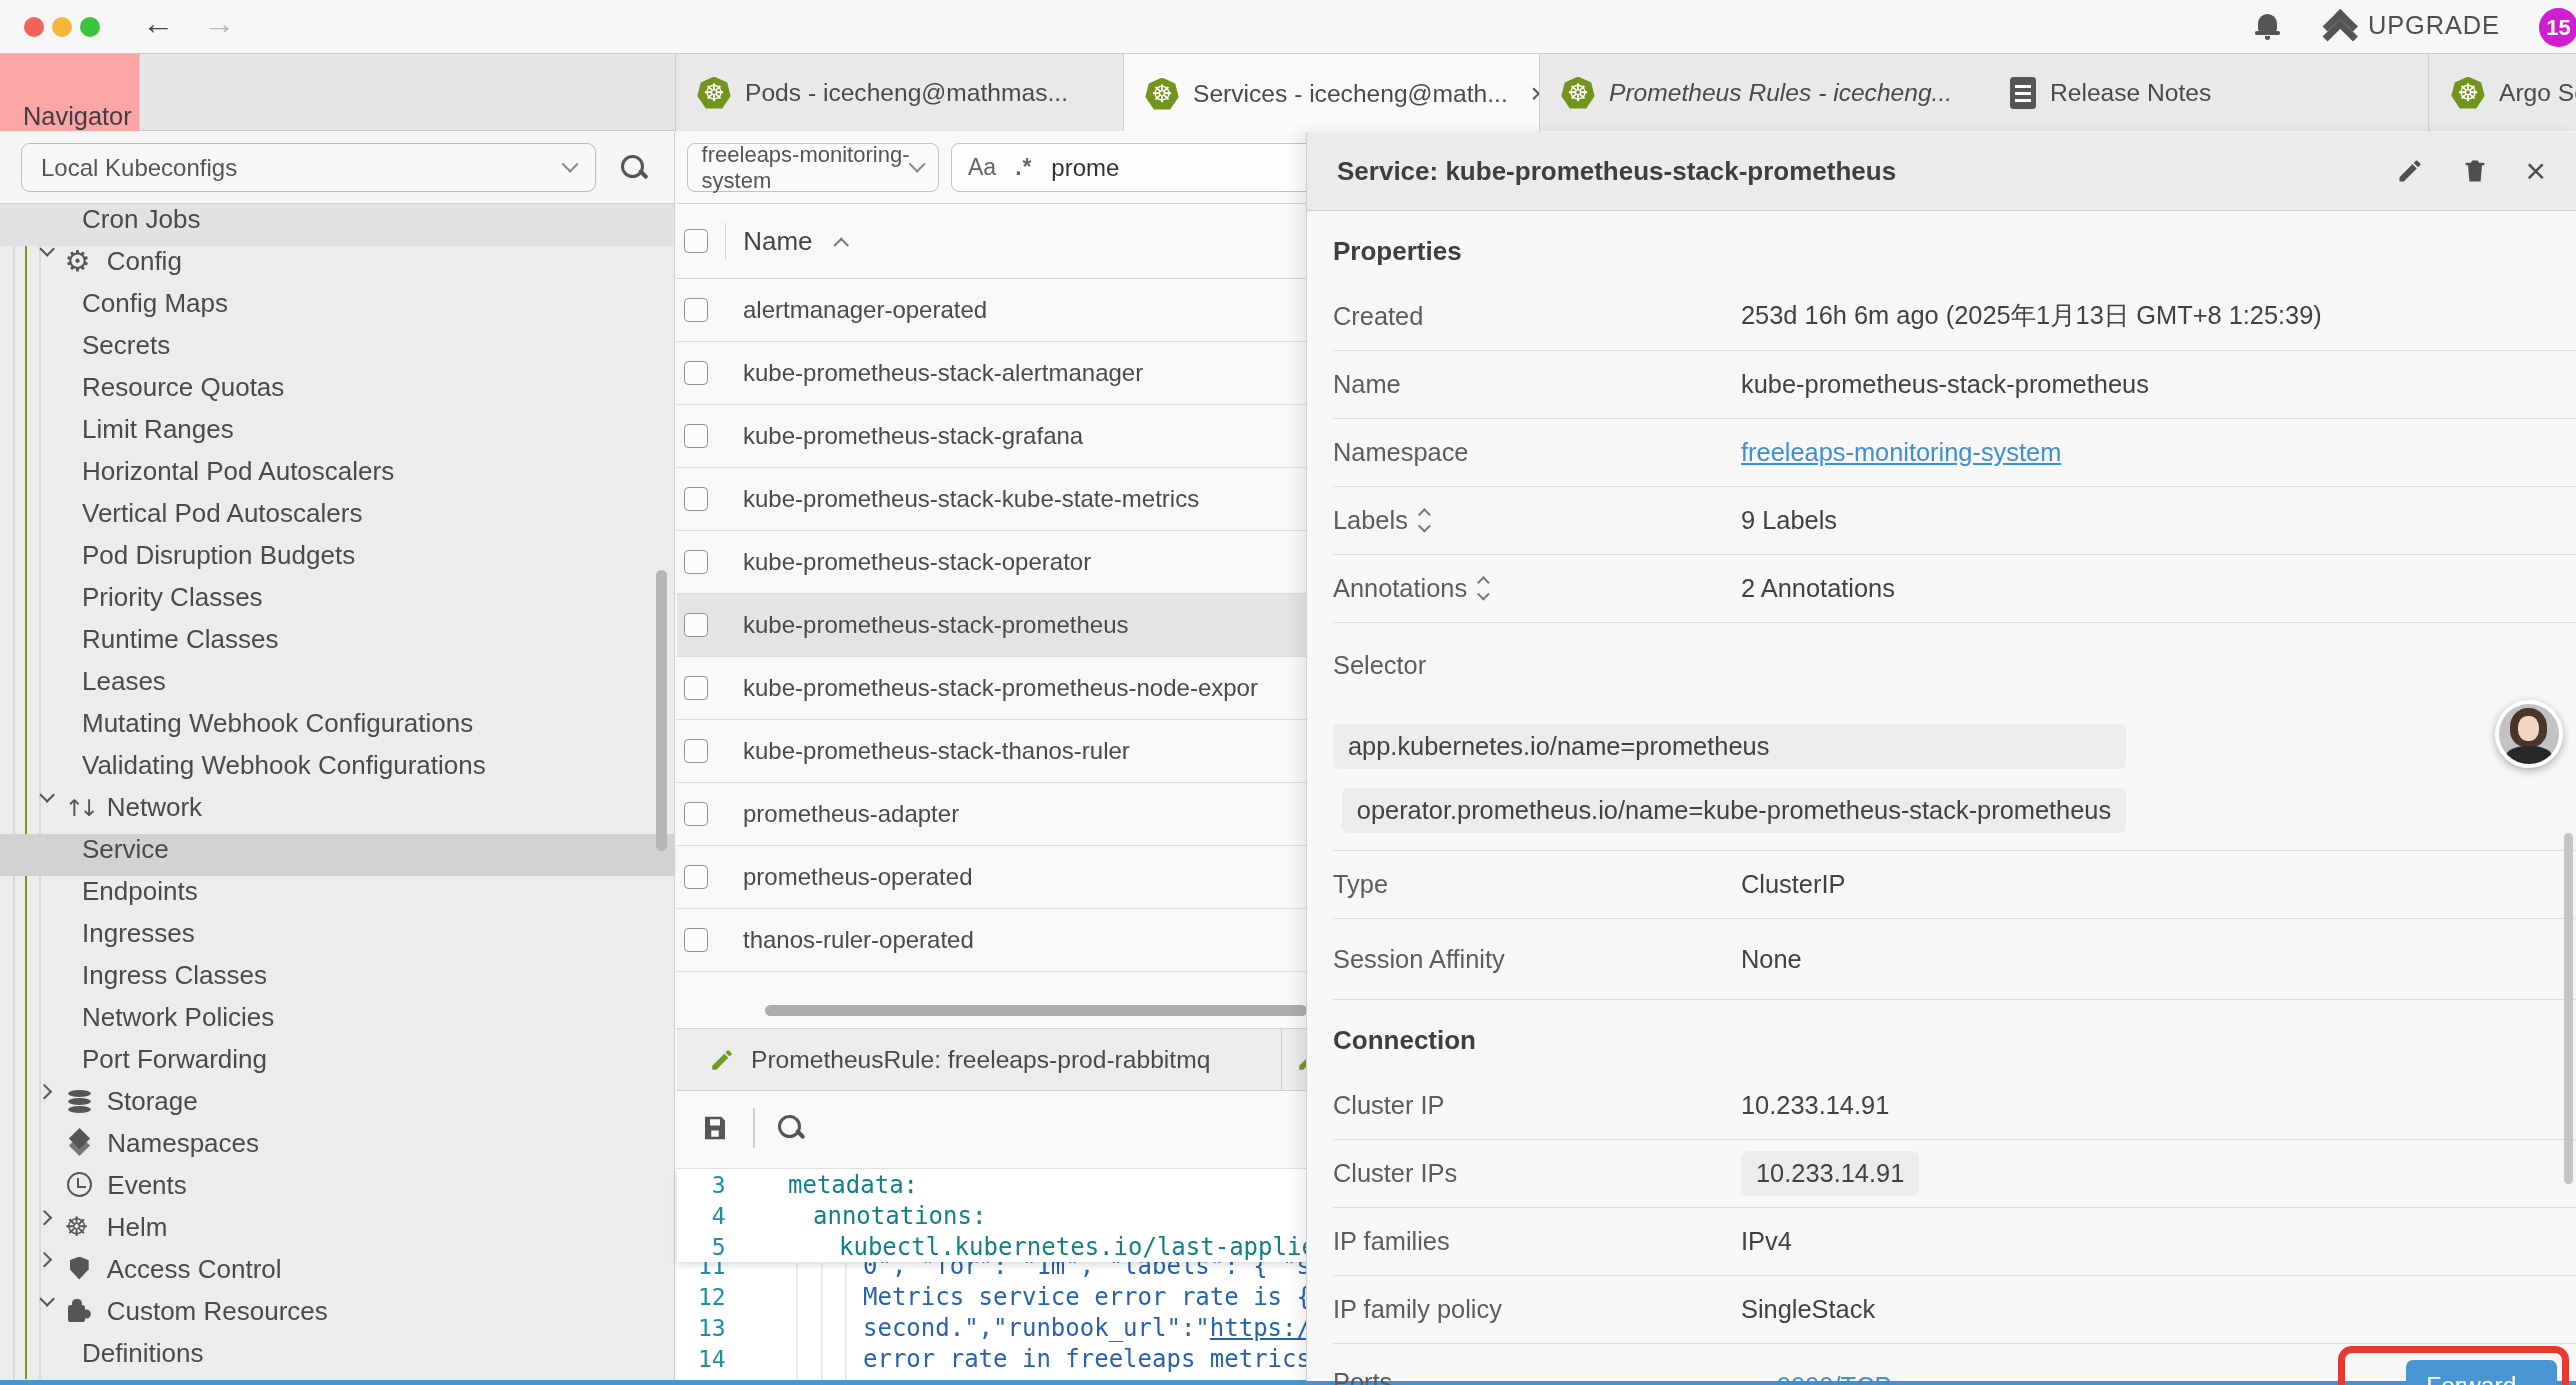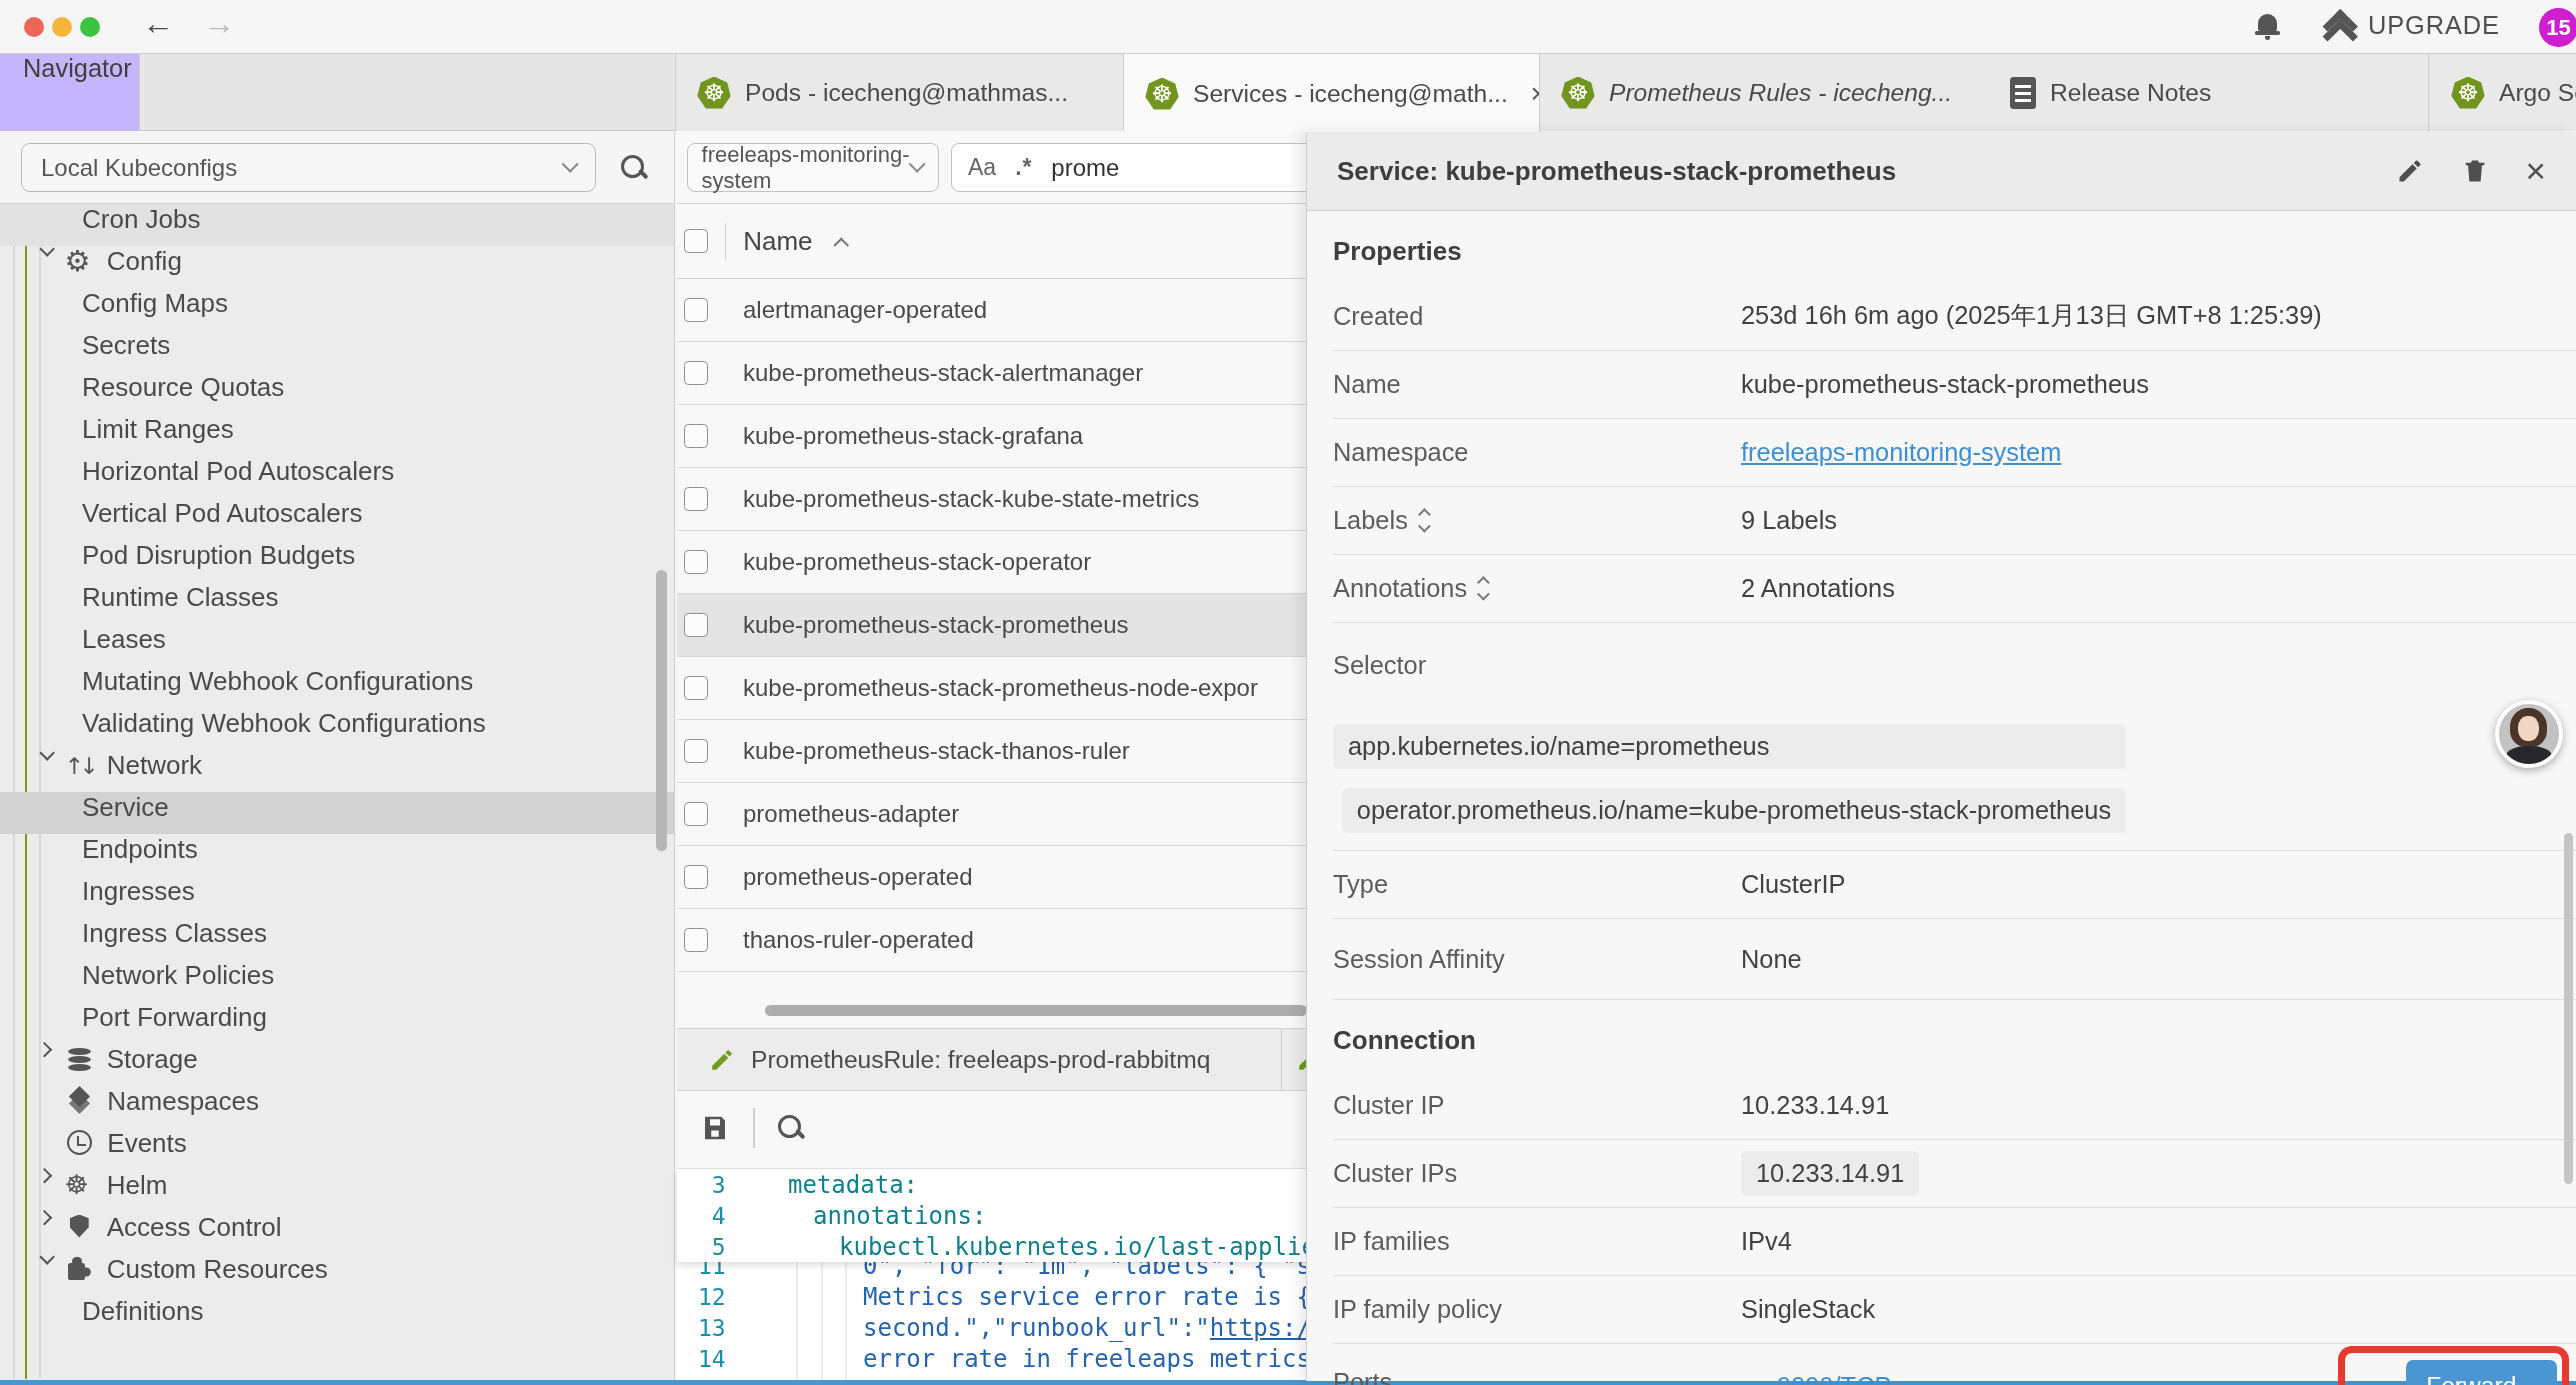--- a/index.html
+++ b/index.html
@@ -22,21 +22,21 @@
   .bell i { position:absolute; left:9.6px; top:23px; width:5.3px; height:3.5px; background:#555; border-radius:0 0 2.6px 2.6px; }
   .upgrade { position:absolute; left:2322px; top:10.5px; display:flex; align-items:center; gap:14px; }
   .chevs { position:relative; width:32px; height:30px; }
   .chevs::before, .chevs::after { content:""; position:absolute; left:6.1px; width:17.5px; height:17.5px; border-left:7px solid #555; border-top:7px solid #555; transform:rotate(45deg); }
   .chevs::before { top:3.5px; } .chevs::after { top:13px; }
   .upgrade-label { font-size:25.4px; color:#4f4f4f; letter-spacing:0.9px; }
   .badge { position:absolute; left:2539px; top:8px; width:39px; height:39px; border-radius:50%; background:#cf1ecf; color:#fff; font-size:22px; font-weight:bold; display:flex; align-items:center; justify-content:center; }
 
   
   .tabstrip { position:absolute; left:0; top:54px; width:100%; height:77px; background:#e6e6e6; border-bottom:1.8px solid #c8c8c8; }
-  .navtab { position:absolute; left:0; top:0; width:140px; height:77px; background:#c4b5fd; border-right:1.8px solid #cfcfcf; display:flex; align-items:flex-start; padding-left:23px; font-size:25.4px; color:#3f3f3f; }
+  .navtab { position:absolute; left:0; top:0; width:140px; height:77px; background:#fca5a5; border-right:1.8px solid #cfcfcf; display:flex; align-items:flex-end; padding-left:23px; font-size:25.4px; color:#3f3f3f; }
   .ktab { position:absolute; top:0; height:77px; background:#e9e9e9; border-right:1.8px solid #cdcdcd; display:flex; align-items:center; gap:14px; padding:0 17.5px 0 21px; font-size:24.6px; color:#4a4a4a; overflow:hidden; white-space:nowrap; }
   .ktab.first { border-left:1.8px solid #cdcdcd; }
   .ktab.active { background:#fafafa; height:79px; z-index:3; }
   .ktab.italic .ktab-label { font-style:italic; }
   .k8s-ic { flex:none; width:34px; height:32px; background:#71951d; clip-path:polygon(50% 0%,89% 19%,99% 61%,74% 100%,26% 100%,1% 61%,11% 19%); display:flex; align-items:center; justify-content:center; color:#fff; font-size:24px; font-family:"DejaVu Sans",sans-serif; }
   .doc-ic { flex:none; width:26px; height:32px; background:#555; border-radius:3.5px; position:relative; }
   .doc-ic::before { content:""; position:absolute; left:5.3px; top:8px; width:16px; height:3.5px; background:#fff; box-shadow:0 7px 0 #fff, 0 14px 0 #fff; }
   .tab-close { font-size:28px; color:#555; margin-left:8.8px; }
 
   
@@ -253,20 +253,24 @@
           <div class="tree-row child">
 
             <span class="tlabel">Vertical Pod Autoscalers</span>
           </div>
           <div class="tree-row child">
 
             <span class="tlabel">Pod Disruption Budgets</span>
           </div>
           <div class="tree-row child">
 
+            <span class="tlabel">Priority Classes</span>
+          </div>
+          <div class="tree-row child">
+
             <span class="tlabel">Runtime Classes</span>
           </div>
           <div class="tree-row child">
 
             <span class="tlabel">Leases</span>
           </div>
           <div class="tree-row child">
 
             <span class="tlabel">Mutating Webhook Configurations</span>
           </div>

